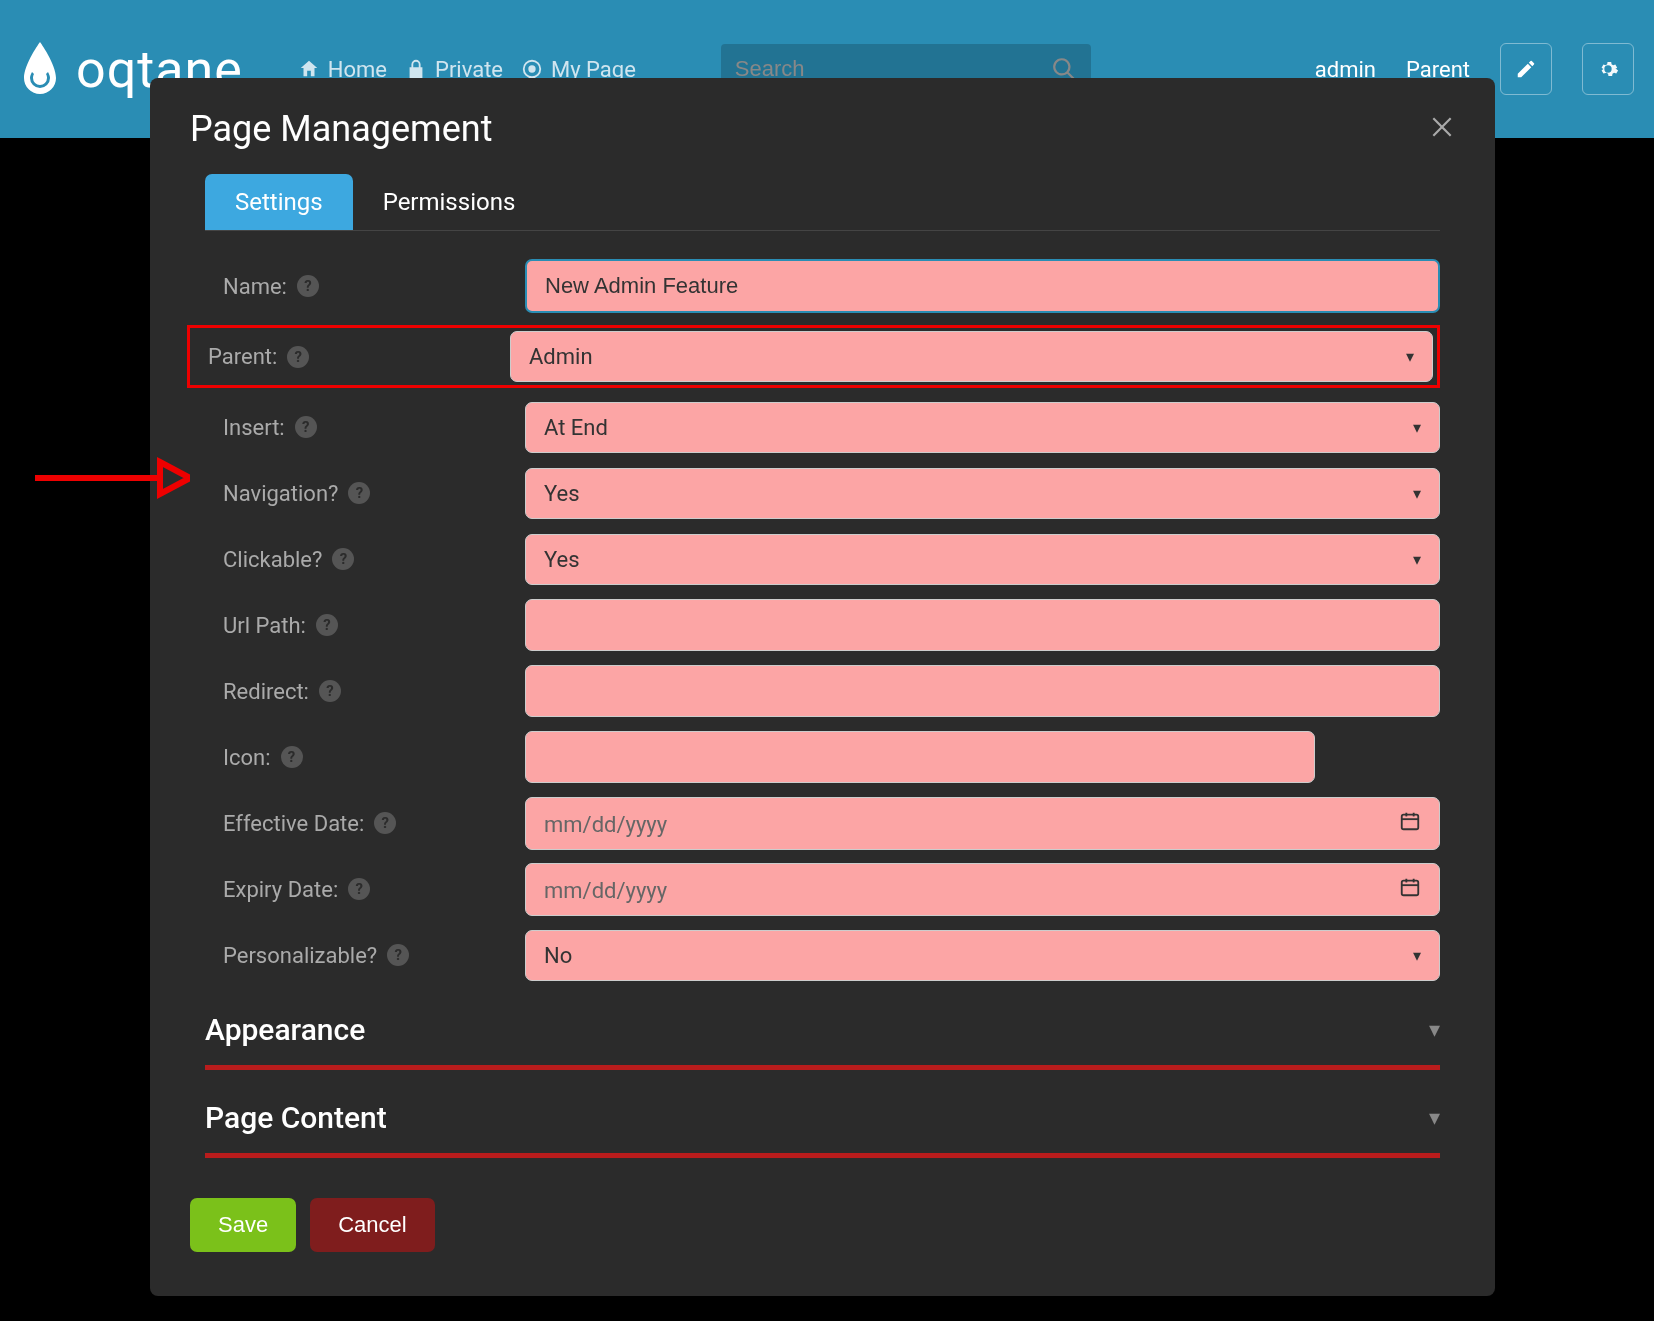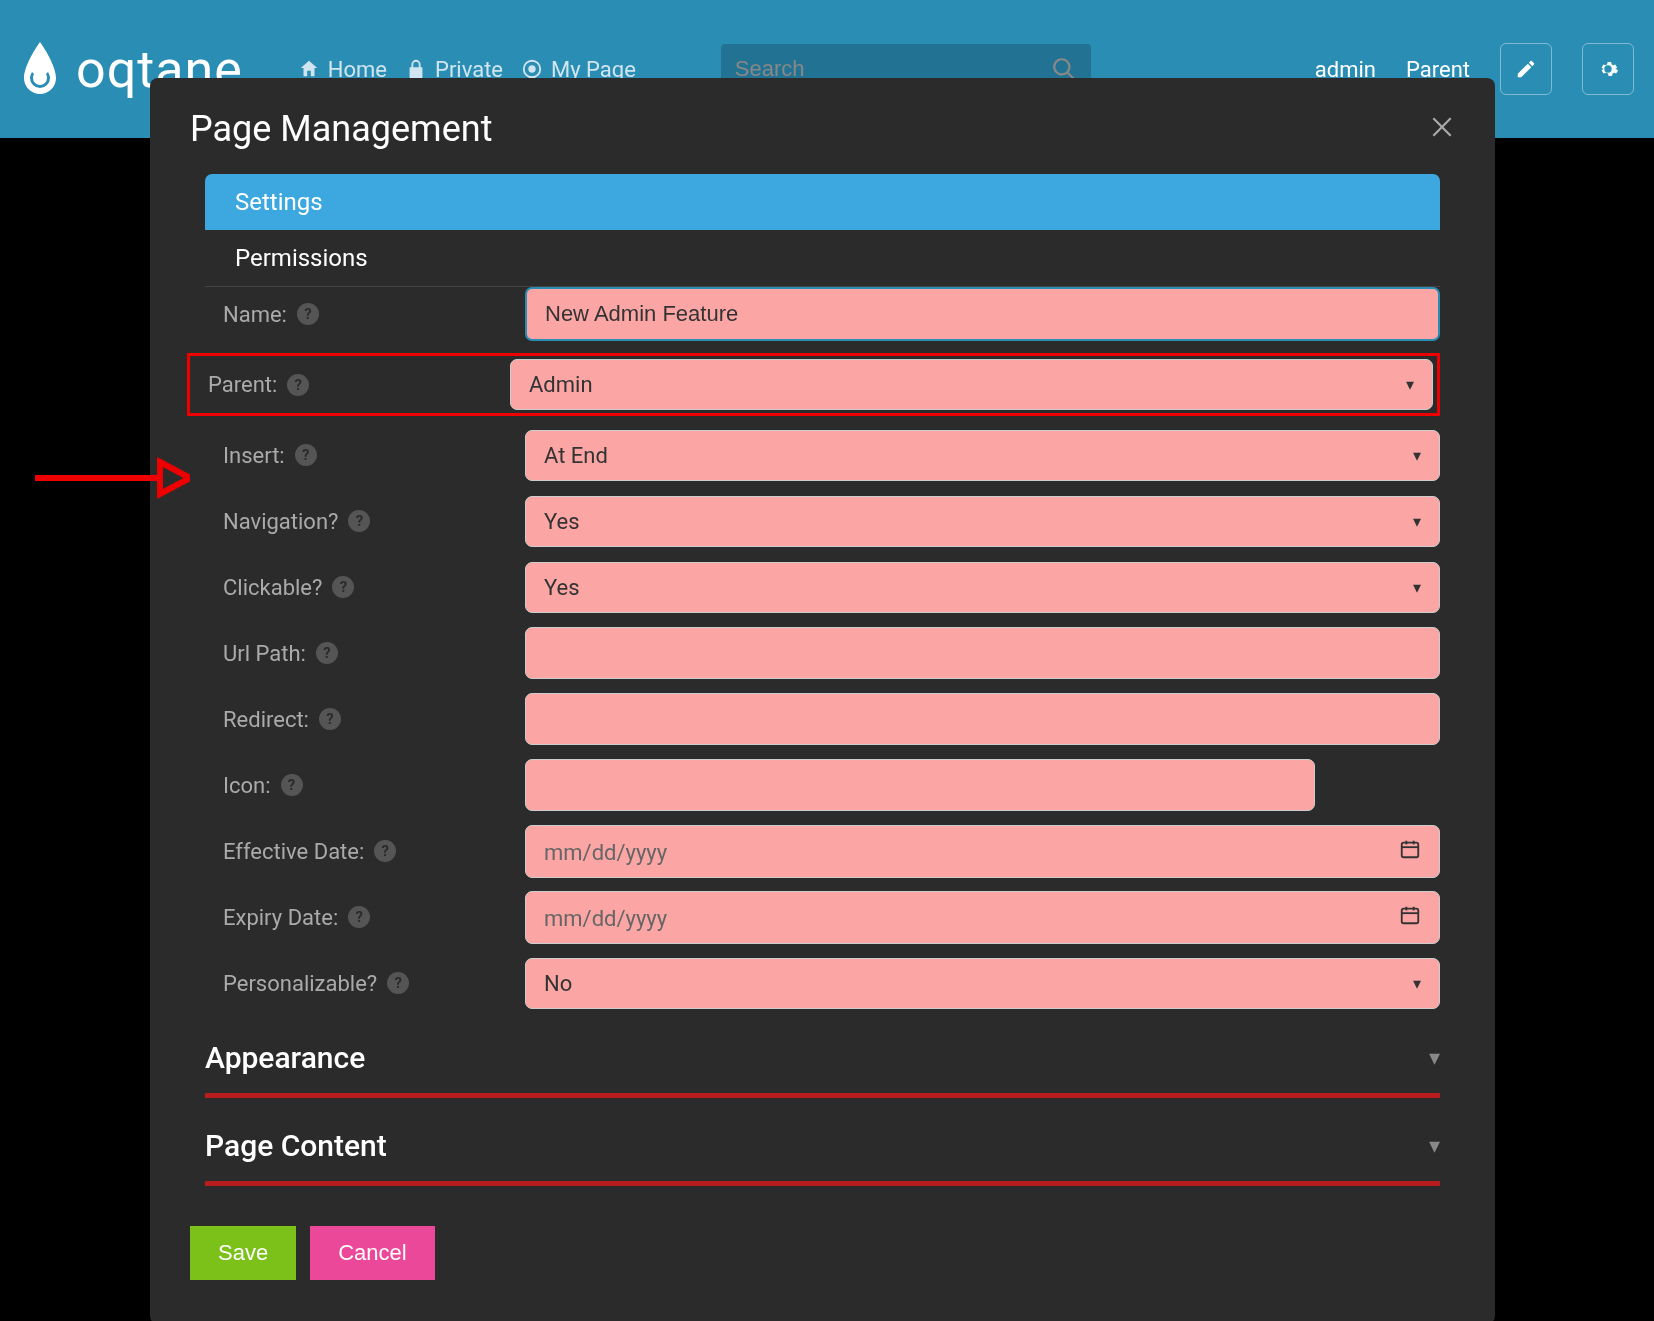--- a/index.html
+++ b/index.html
@@ -112,21 +112,21 @@
   font-size: 32px;
   color: #aaa;
   cursor: pointer;
 }
 .modal-body {
   padding: 0 55px;
 }
 .tabs {
   display: flex;
   border-bottom: 1px solid #444;
-  flex-direction: column;
+  margin-bottom: 28px;
 }
 .tab {
   padding: 14px 30px;
   font-size: 24px;
   border-radius: 7px 7px 0 0;
   cursor: pointer;
 }
 .tab.active {
   background: #3da8e0;
   color: #fff;
@@ -213,27 +213,27 @@
 .section-title { font-size: 30px; font-weight: 500; color: #fff; }
 .section-chev { color: #888; font-size: 22px; }
 
 .modal-footer {
   padding: 40px 40px 0 40px;
   display: flex;
   gap: 14px;
 }
 .btn {
   padding: 14px 28px;
-  border-radius: 0;
+  border-radius: 7px;
   font-size: 22px;
   border: none;
   cursor: pointer;
 }
 .btn-save { background: #7bc11a; color: #fff; }
-.btn-cancel { background: #ec4899; color: #fff; }
+.btn-cancel { background: #7f1d1d; color: #fff; }
 </style>
 </head>
 <body>
 
 <div class="topbar">
   <div class="logo">
     <svg class="logo-drop" viewBox="0 0 40 55">
         <path fill="#fff" d="M20 0 C20 0 4 22 4 36 a16 16 0 0 0 32 0 C36 22 20 0 20 0 Z M20 46 a10 10 0 0 1 -10 -10 c0 -2 1 -4 2 -6 l2 2 c-1 2 -1 3 -1 4 a7 7 0 0 0 14 0 c0 -1 0 -2 -1 -4 l2 -2 c1 2 2 4 2 6 a10 10 0 0 1 -10 10 Z"></path>
       </svg>
     <span class="logo-text">oqtane</span>

